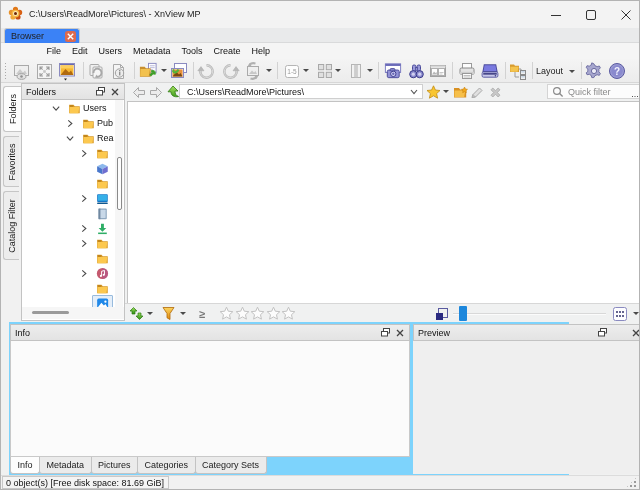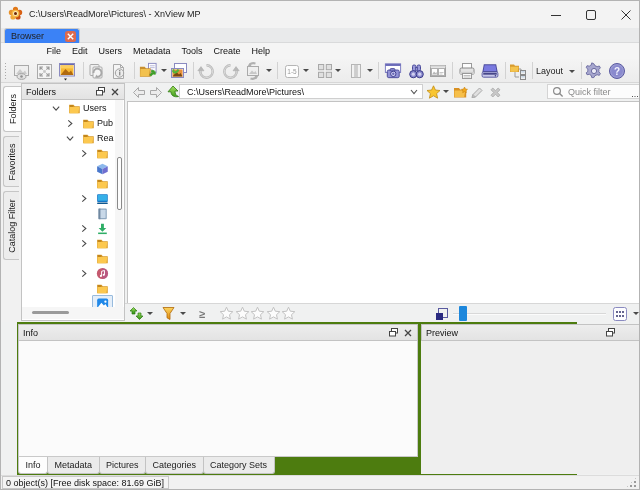--- a/index.html
+++ b/index.html
@@ -88,21 +88,21 @@
      border-top:1px solid #c3c3c3; border-left:1px solid #c3c3c3; }
 
   
   #filterbar { left:124px; top:302px; width:514px; height:19px; background:#f0f1f1; border-top:1px solid #d7d7d7; }
   .fitem { position:absolute; top:1px; height:17px; display:flex; align-items:center; }
   #slider-track { position:absolute; left:328px; top:9px; width:153px; height:2px;
       background:#d8d8d8; border-bottom:1px solid #fbfbfb; }
   #slider-handle { position:absolute; left:334px; top:2px; width:8px; height:15px; background:#1d87dc; border-radius:1px; }
 
   
-  #dockzone { left:16px; top:321px; width:560px; height:153px; background:#4d7c0f; }
+  #dockzone { left:8px; top:321px; width:560px; height:153px; background:#7dd3fc; }
   #info-hdr { left:1px; top:2px; width:400px; height:17px; }
   #info-body { position:absolute; left:1px; top:19px; width:400px; height:116px; background:#fbfbfb;
      border:1px solid #c9c9c9; border-top:none; }
   #preview-hdr { left:404px; top:2px; width:233px; height:17px;gap:19px; }
   #preview-body { position:absolute; left:404px; top:19px; width:233px; height:133px; background:#efefef; }
   #bottom-tabs { position:absolute; left:1px; top:135px; height:17px; display:flex; }
   .btab { height:17px; border:1px solid #c3c3c3; border-top:none; background:#ebebeb;
      border-radius:0 0 3px 3px; padding:0 6.5px; display:flex; align-items:center; margin-right:-1px; }
   .btab.active { background:#fdfdfd; }
   .btab span { font-size:9px; color:#222; }

